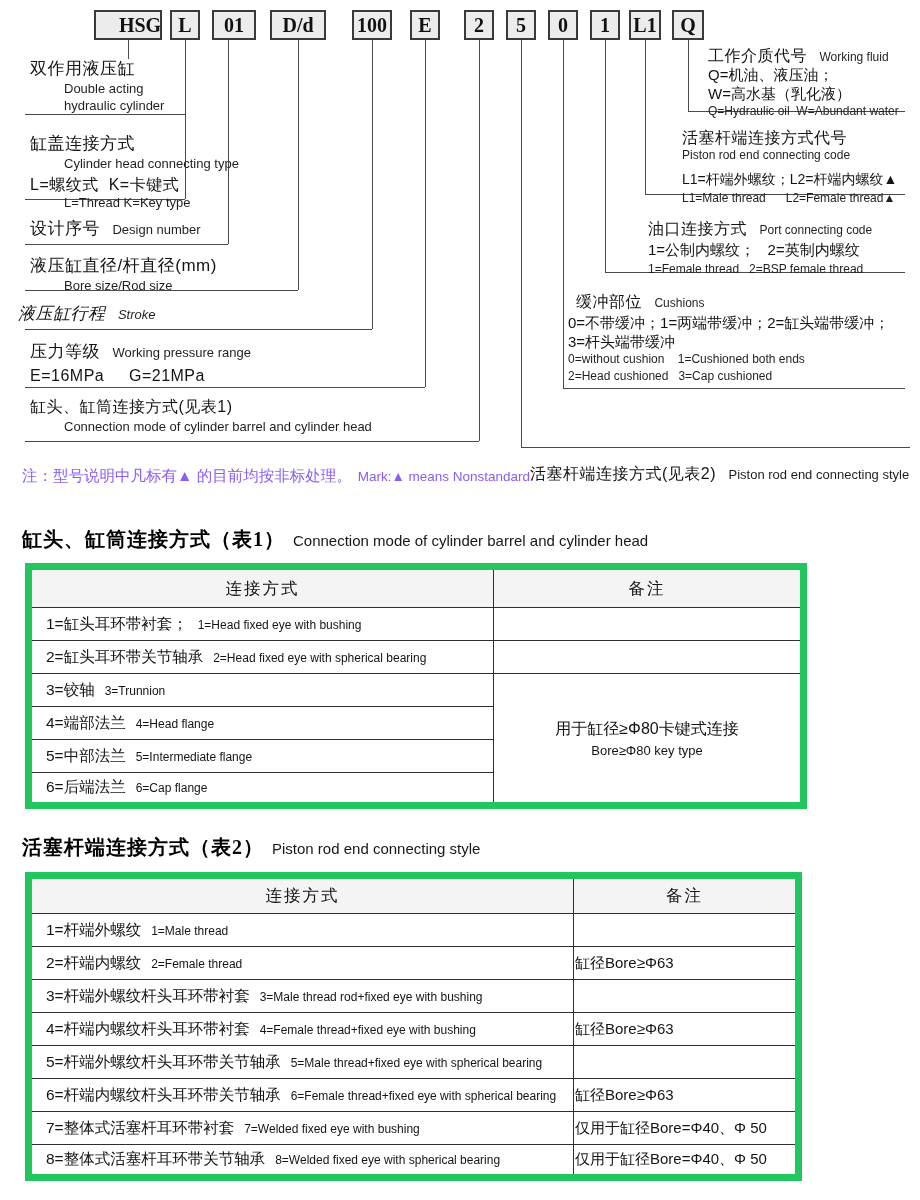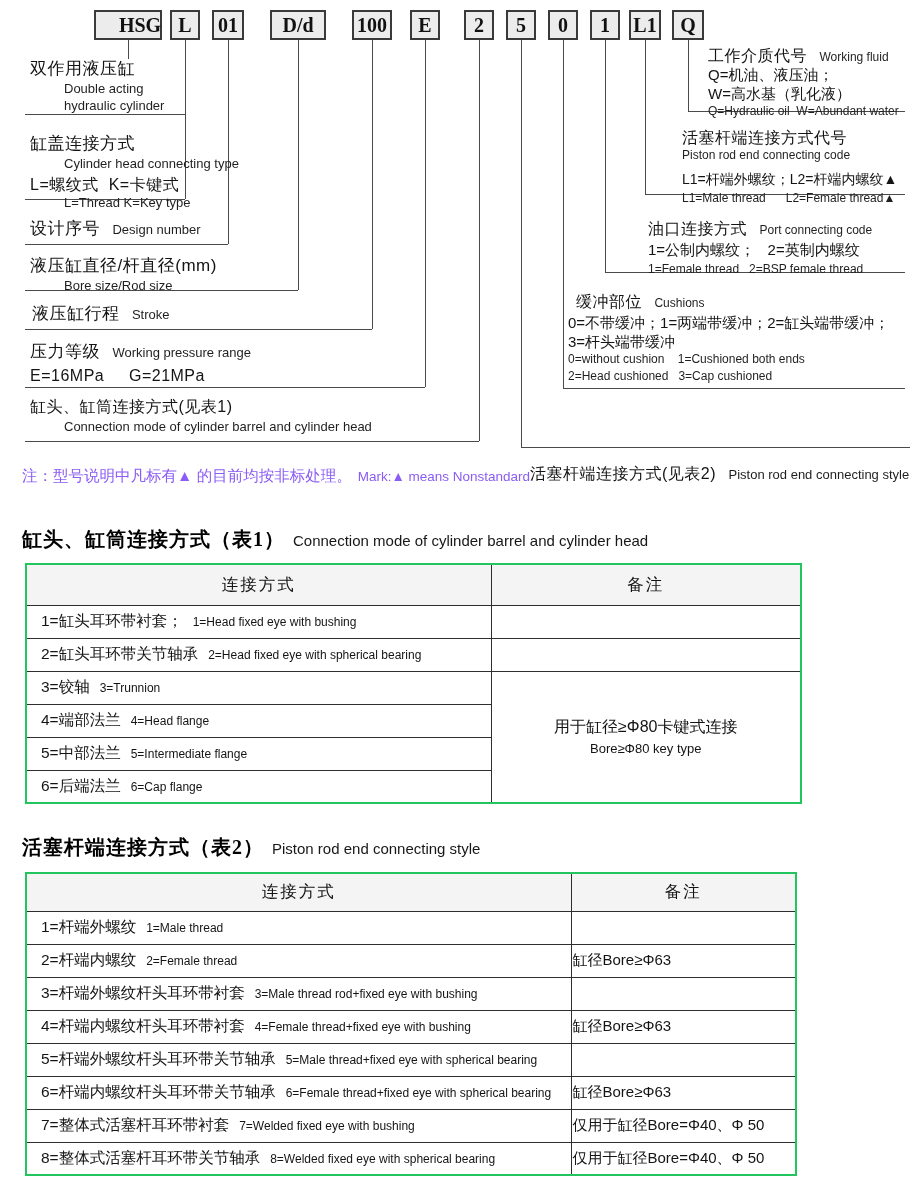--- a/index.html
+++ b/index.html
@@ -32,37 +32,37 @@
   
   .sec-title{position:absolute;left:22px;white-space:nowrap;}
   .sec-title .zh{font-family:"Liberation Serif", serif;font-weight:bold;font-size:20px;color:#000;letter-spacing:1px;}
   .sec-title .en{font-size:15px;color:#171717;margin-left:8px;}
   
   table.spec{position:absolute;border-collapse:collapse;table-layout:fixed;background:#fff;}
   table.spec td,table.spec th{
     border:1px solid #2e2e2e;box-sizing:border-box;
     font-weight:normal;color:#141414;vertical-align:middle;
   }
-  table.spec{border:2px solid #22c55e;}
+  table.spec{border:7px solid #22c55e;}
   th.hdr{height:41px;text-align:center;font-size:16.5px;background:#f4f4f4;letter-spacing:2px;}
   td.conn{height:33px;padding-left:14px;font-size:15.5px;white-space:nowrap;overflow:visible;}
   td.conn .en{font-size:12px;margin-left:10px;}
   td.remark{text-align:left;font-size:15px;}
   td.remark-merged{text-align:center;}
   td.remark-merged .zh{font-size:16px;display:block;}
   td.remark-merged .en{font-size:13px;display:block;margin-top:3px;}
 </style>
 </head>
 <body>
 
 <div class="page">
 
   <div class="code-box" style="left:94px;width:68px;padding-left:24px;">HSG</div>
   <div class="code-box" style="left:170px;width:30px;">L</div>
-  <div class="code-box" style="left:212px;width:32px;">01</div>
+  <div class="code-box" style="left:212px;width:44px;">01</div>
   <div class="code-box" style="left:270px;width:56px;">D/d</div>
   <div class="code-box" style="left:352px;width:40px;">100</div>
   <div class="code-box" style="left:410px;width:30px;">E</div>
   <div class="code-box" style="left:464px;width:30px;">2</div>
   <div class="code-box" style="left:506px;width:30px;">5</div>
   <div class="code-box" style="left:548px;width:30px;">0</div>
   <div class="code-box" style="left:590px;width:30px;">1</div>
   <div class="code-box" style="left:629px;width:32px;">L1</div>
   <div class="code-box" style="left:672px;width:32px;">Q</div>
 
@@ -108,21 +108,21 @@
   <div class="callout" style="left:30px;top:218px;">
     <span class="zh17">设计序号</span>
     <span class="en13 inline-en">Design number</span>
   </div>
 
   <div class="callout" style="left:30px;top:255px;">
     <div class="zh17">液压缸直径/杆直径(mm)</div>
     <div class="en13 mt2">Bore size/Rod size</div>
   </div>
 
-  <div class="callout" style="left:32px;top:303px;">
+  <div class="callout" style="left:18px;top:303px;font-style:italic;">
     <span class="zh17">液压缸行程</span>
     <span class="en13 inline-en">Stroke</span>
   </div>
 
   <div class="callout" style="left:30px;top:341px;">
     <div>
       <span class="zh17">压力等级</span>
       <span class="en13 inline-en">Working pressure range</span>
     </div>
     <div class="zh16 mt4">E=16MPa     G=21MPa</div>

